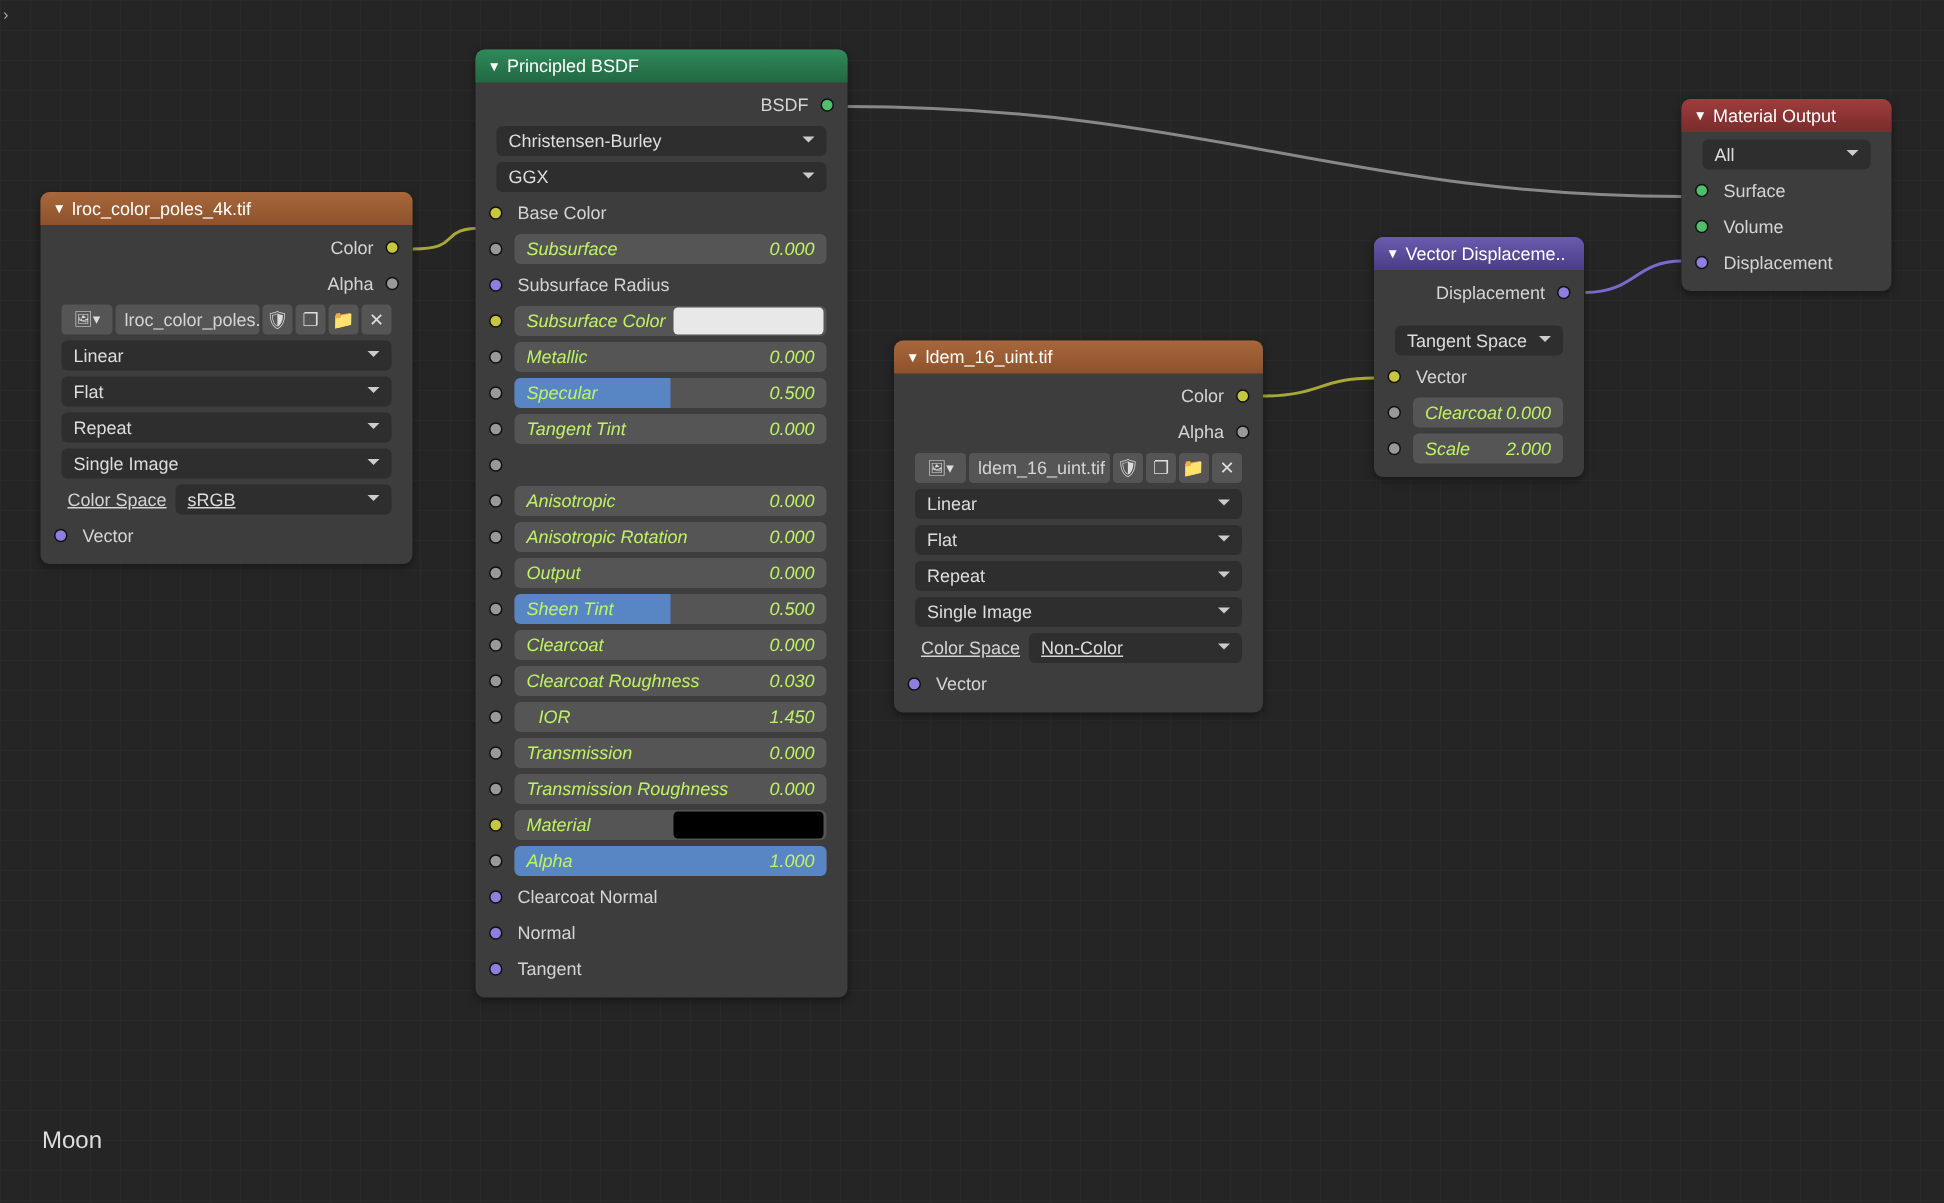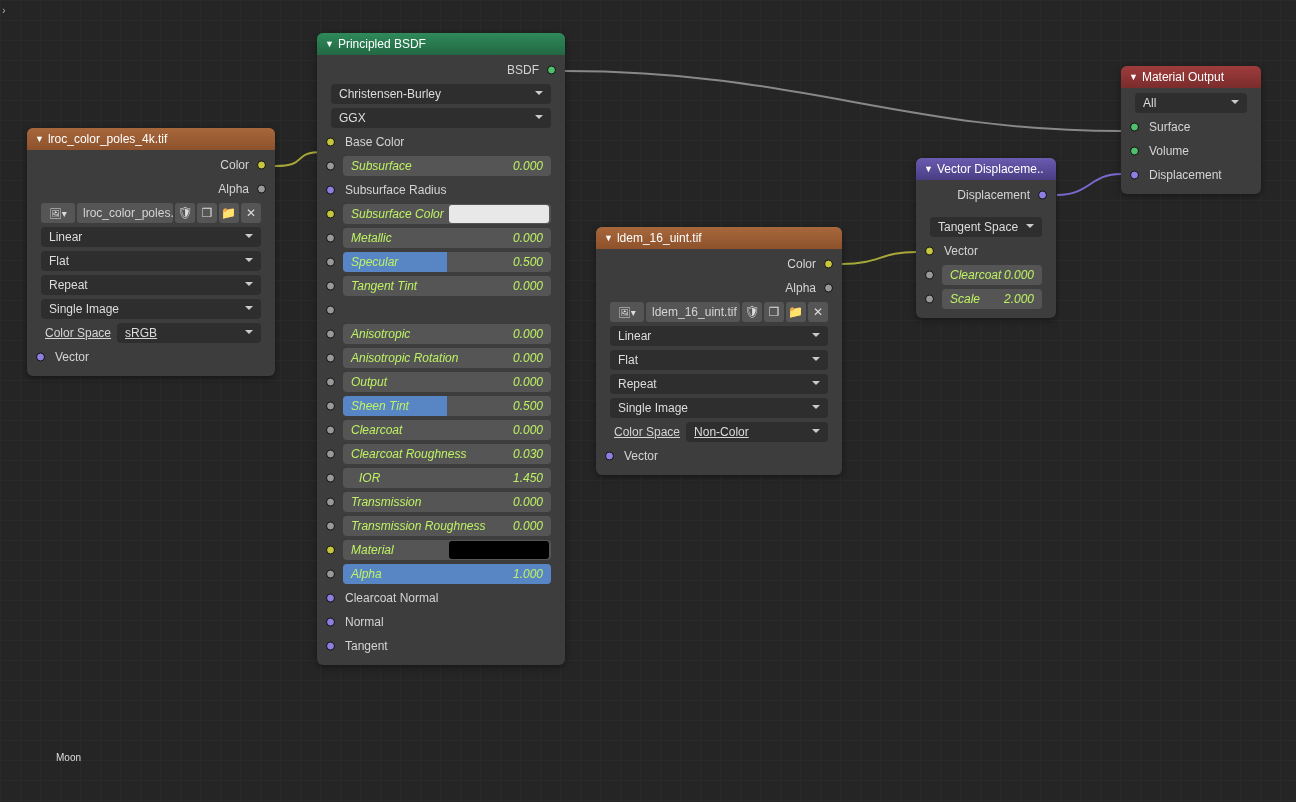--- a/index.html
+++ b/index.html
@@ -8,21 +8,21 @@
     background-color: #252525;
     background-image:
       linear-gradient(to right, #2a2a2a 1px, transparent 1px),
       linear-gradient(to bottom, #2a2a2a 1px, transparent 1px);
     background-size: 20px 20px;
     color: #d4d4d4;
     position: relative;
     overflow: hidden;
   }
   .sidebar-toggle { position:absolute; top:4px; left:2px; color:#aaa; font-size:11px; cursor:pointer; }
-  .material-label { position:absolute; left:56px; top:752px; color:#ddd; font-size:10px; }
+  .material-label { position:absolute; left:28px; top:752px; color:#ddd; font-size:16px; }
 
   svg.links { position:absolute; top:0; left:0; width:1296px; height:802px; pointer-events:none; }
 
   .node {
     position:absolute;
     background:#3d3d3d;
     border-radius:6px;
     box-shadow:0 2px 6px rgba(0,0,0,.4);
   }
   .node-header {

